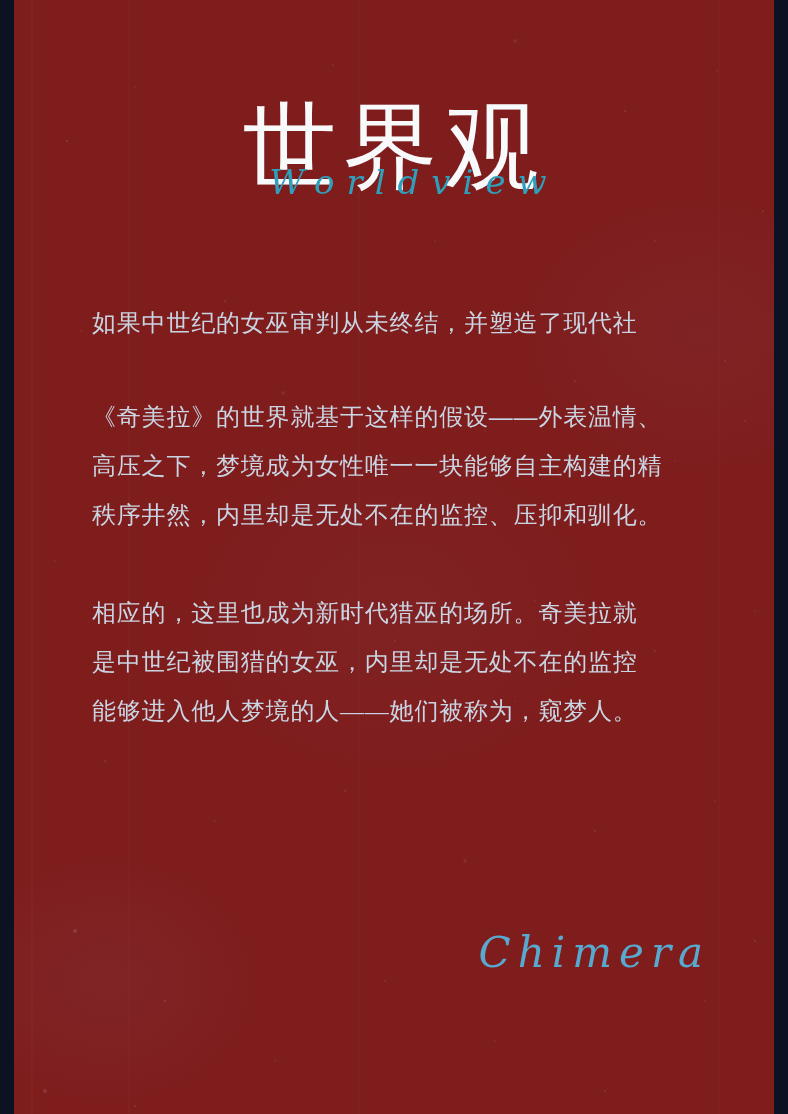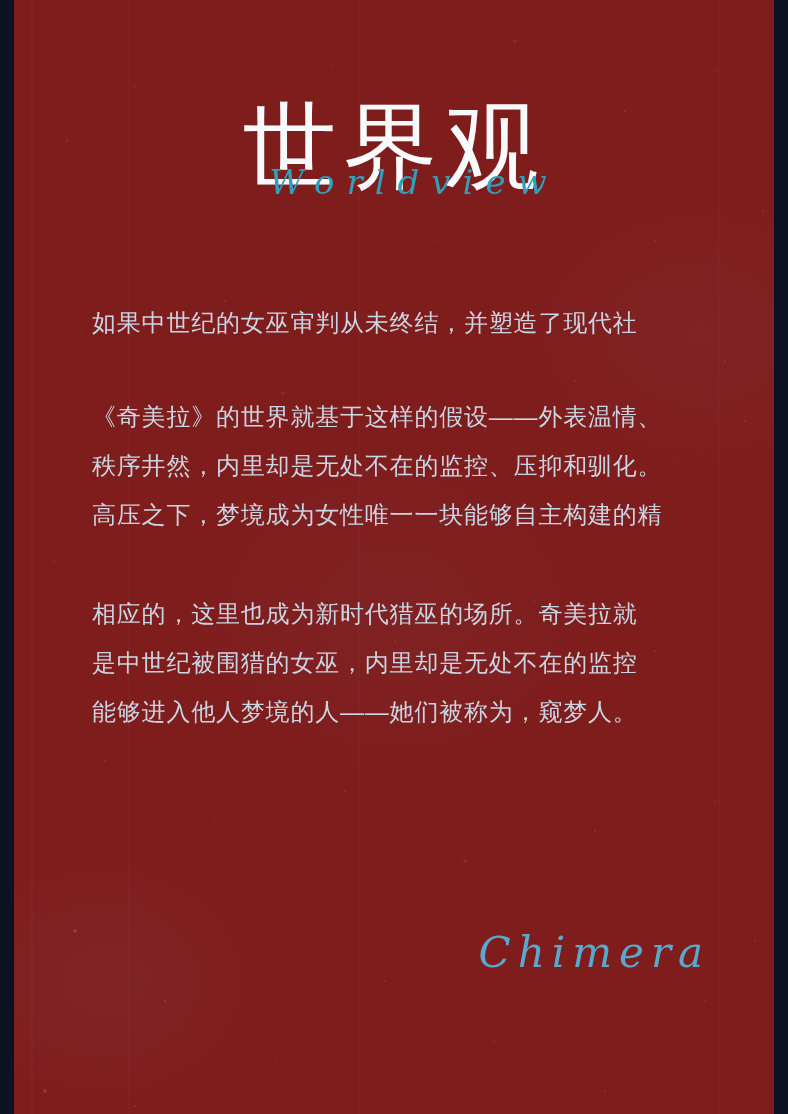--- a/index.html
+++ b/index.html
@@ -121,21 +121,21 @@
     font-size: 24px;
     font-weight: 300;
     letter-spacing: 0.8px;
   }
   .para .line {
     display: block;
     line-height: 49px;
     white-space: nowrap;
   }
   .para-2 { margin-top: 45px; }
-  .para-3 { margin-top: 50px; }
+  .para-3 { margin-top: 50px; font-family: Liberation Serif, serif; }
   .signature {
     position: absolute;
     top: 928px;
     right: 64px;
     font-family: "DejaVu Serif", "Liberation Serif", serif;
     font-style: italic;
     font-size: 42px;
     letter-spacing: 7px;
     color: #58a9cf;
   }
@@ -151,22 +151,22 @@
     <h1 class="title-zh">世界观</h1>
     <div class="title-en">Worldview</div>
   </header>
 
   <main class="body-text">
     <p class="para para-1">
       <span class="line">如果中世纪的女巫审判从未终结，并塑造了现代社</span>
     </p>
     <p class="para para-2">
       <span class="line">《奇美拉》的世界就基于这样的假设——外表温情、</span>
+      <span class="line">高压之下，梦境成为女性唯一一块能够自主构建的精</span>
       <span class="line">秩序井然，内里却是无处不在的监控、压抑和驯化。</span>
-      <span class="line">高压之下，梦境成为女性唯一一块能够自主构建的精</span>
     </p>
     <p class="para para-3">
       <span class="line">相应的，这里也成为新时代猎巫的场所。奇美拉就</span>
       <span class="line">是中世纪被围猎的女巫，内里却是无处不在的监控</span>
       <span class="line">能够进入他人梦境的人——她们被称为，窥梦人。</span>
     </p>
   </main>
 
   <div class="signature">Chimera</div>
 </div>

